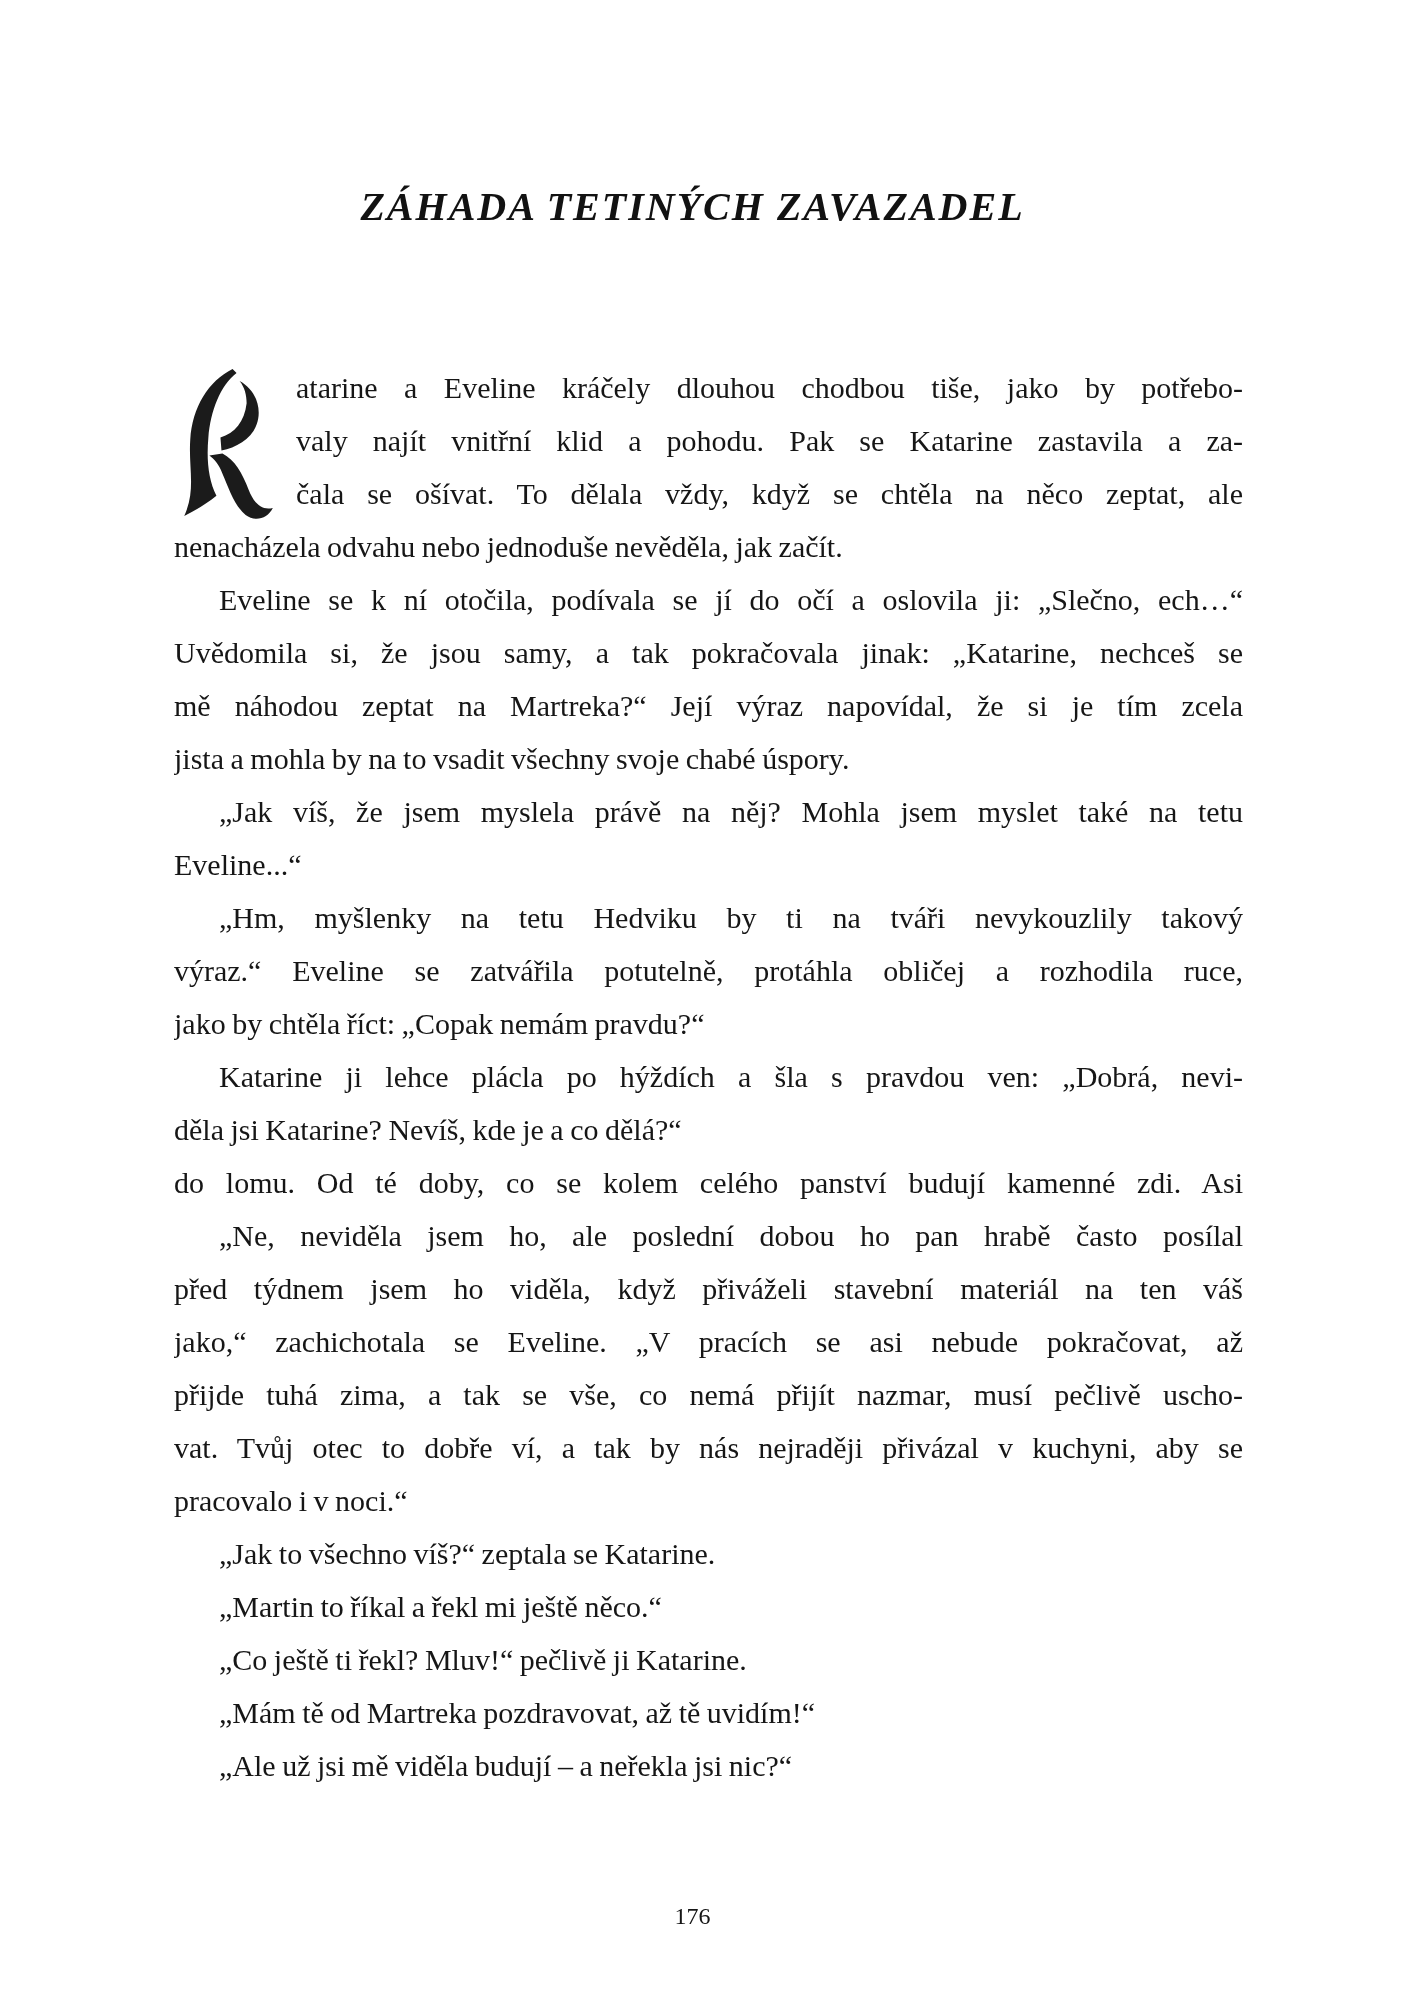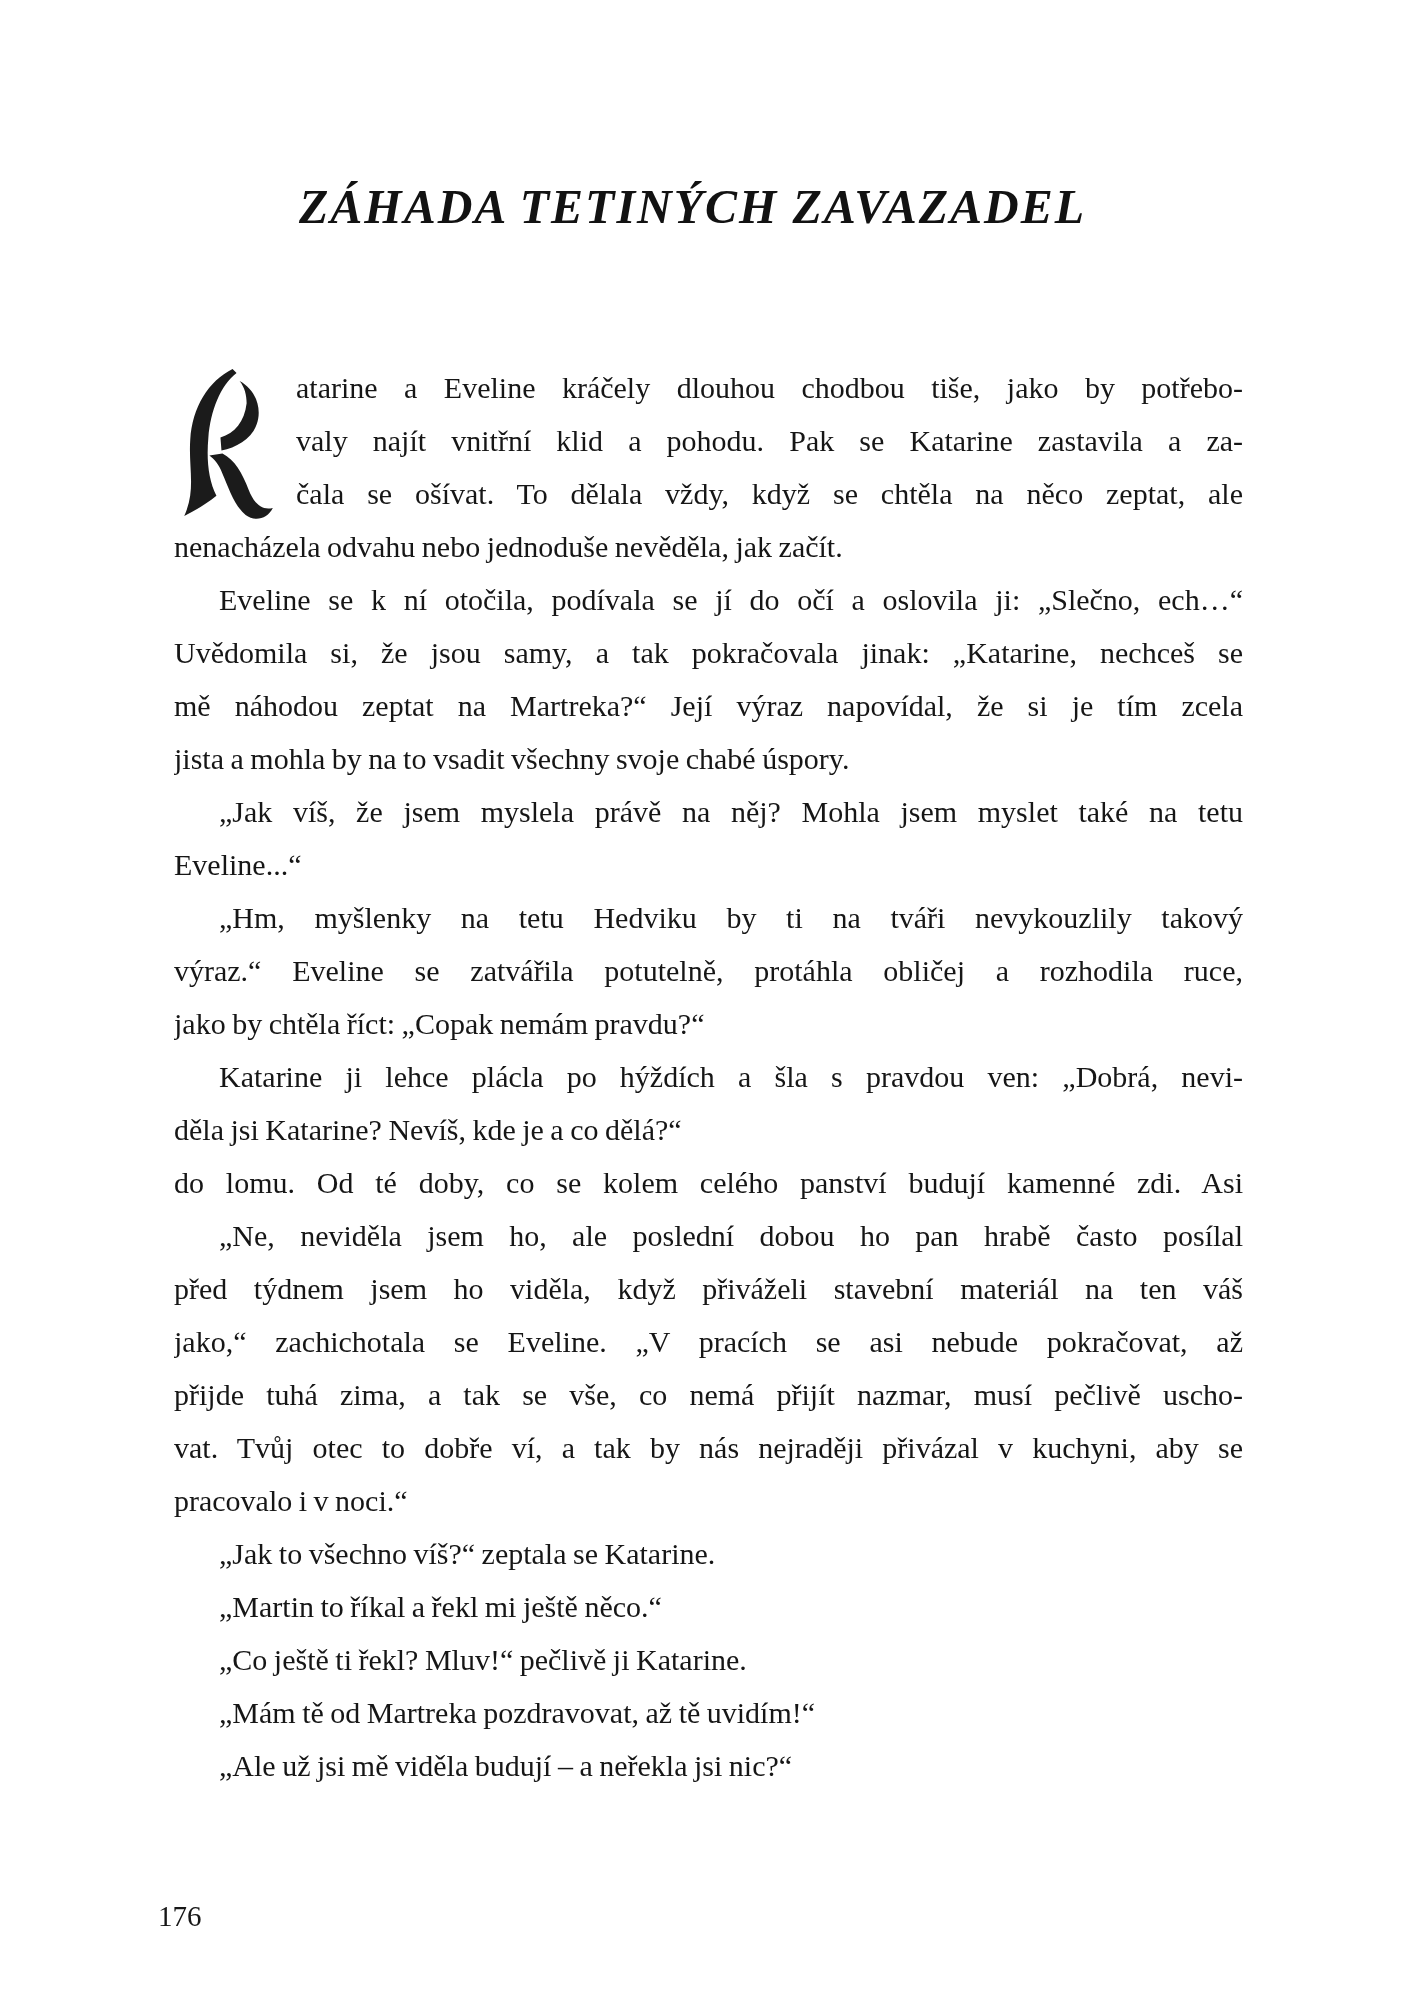--- a/index.html
+++ b/index.html
@@ -19,21 +19,21 @@
   .chapter-title {
     position: absolute;
     left: 158px;
     top: 182px;
     width: 1069px;
     margin: 0;
     text-align: center;
     font-family: "Liberation Serif", "DejaVu Serif", serif;
     font-style: italic;
     font-weight: bold;
-    font-size: 48px;
+    font-size: 40px;
     line-height: 50px;
     letter-spacing: 2px;
     color: #121212;
     white-space: nowrap;
   }
   .body-text {
     position: absolute;
     left: 158px;
     top: 361px;
     width: 1069px;
@@ -70,21 +70,22 @@
     top: 6px;
     width: 106px;
     height: 156px;
     pointer-events: none;
   }
   .folio {
     position: absolute;
     left: 158px;
     top: 1898px;
     width: 1069px;
-    font-size: 29px;
+    text-align: center;
+    font-size: 24px;
     line-height: 36px;
     color: #161616;
   }
 </style>
 </head>
 <body>
 
 <div class="page">
   <h1 class="chapter-title">ZÁHADA TETINÝCH ZAVAZADEL</h1>
 

